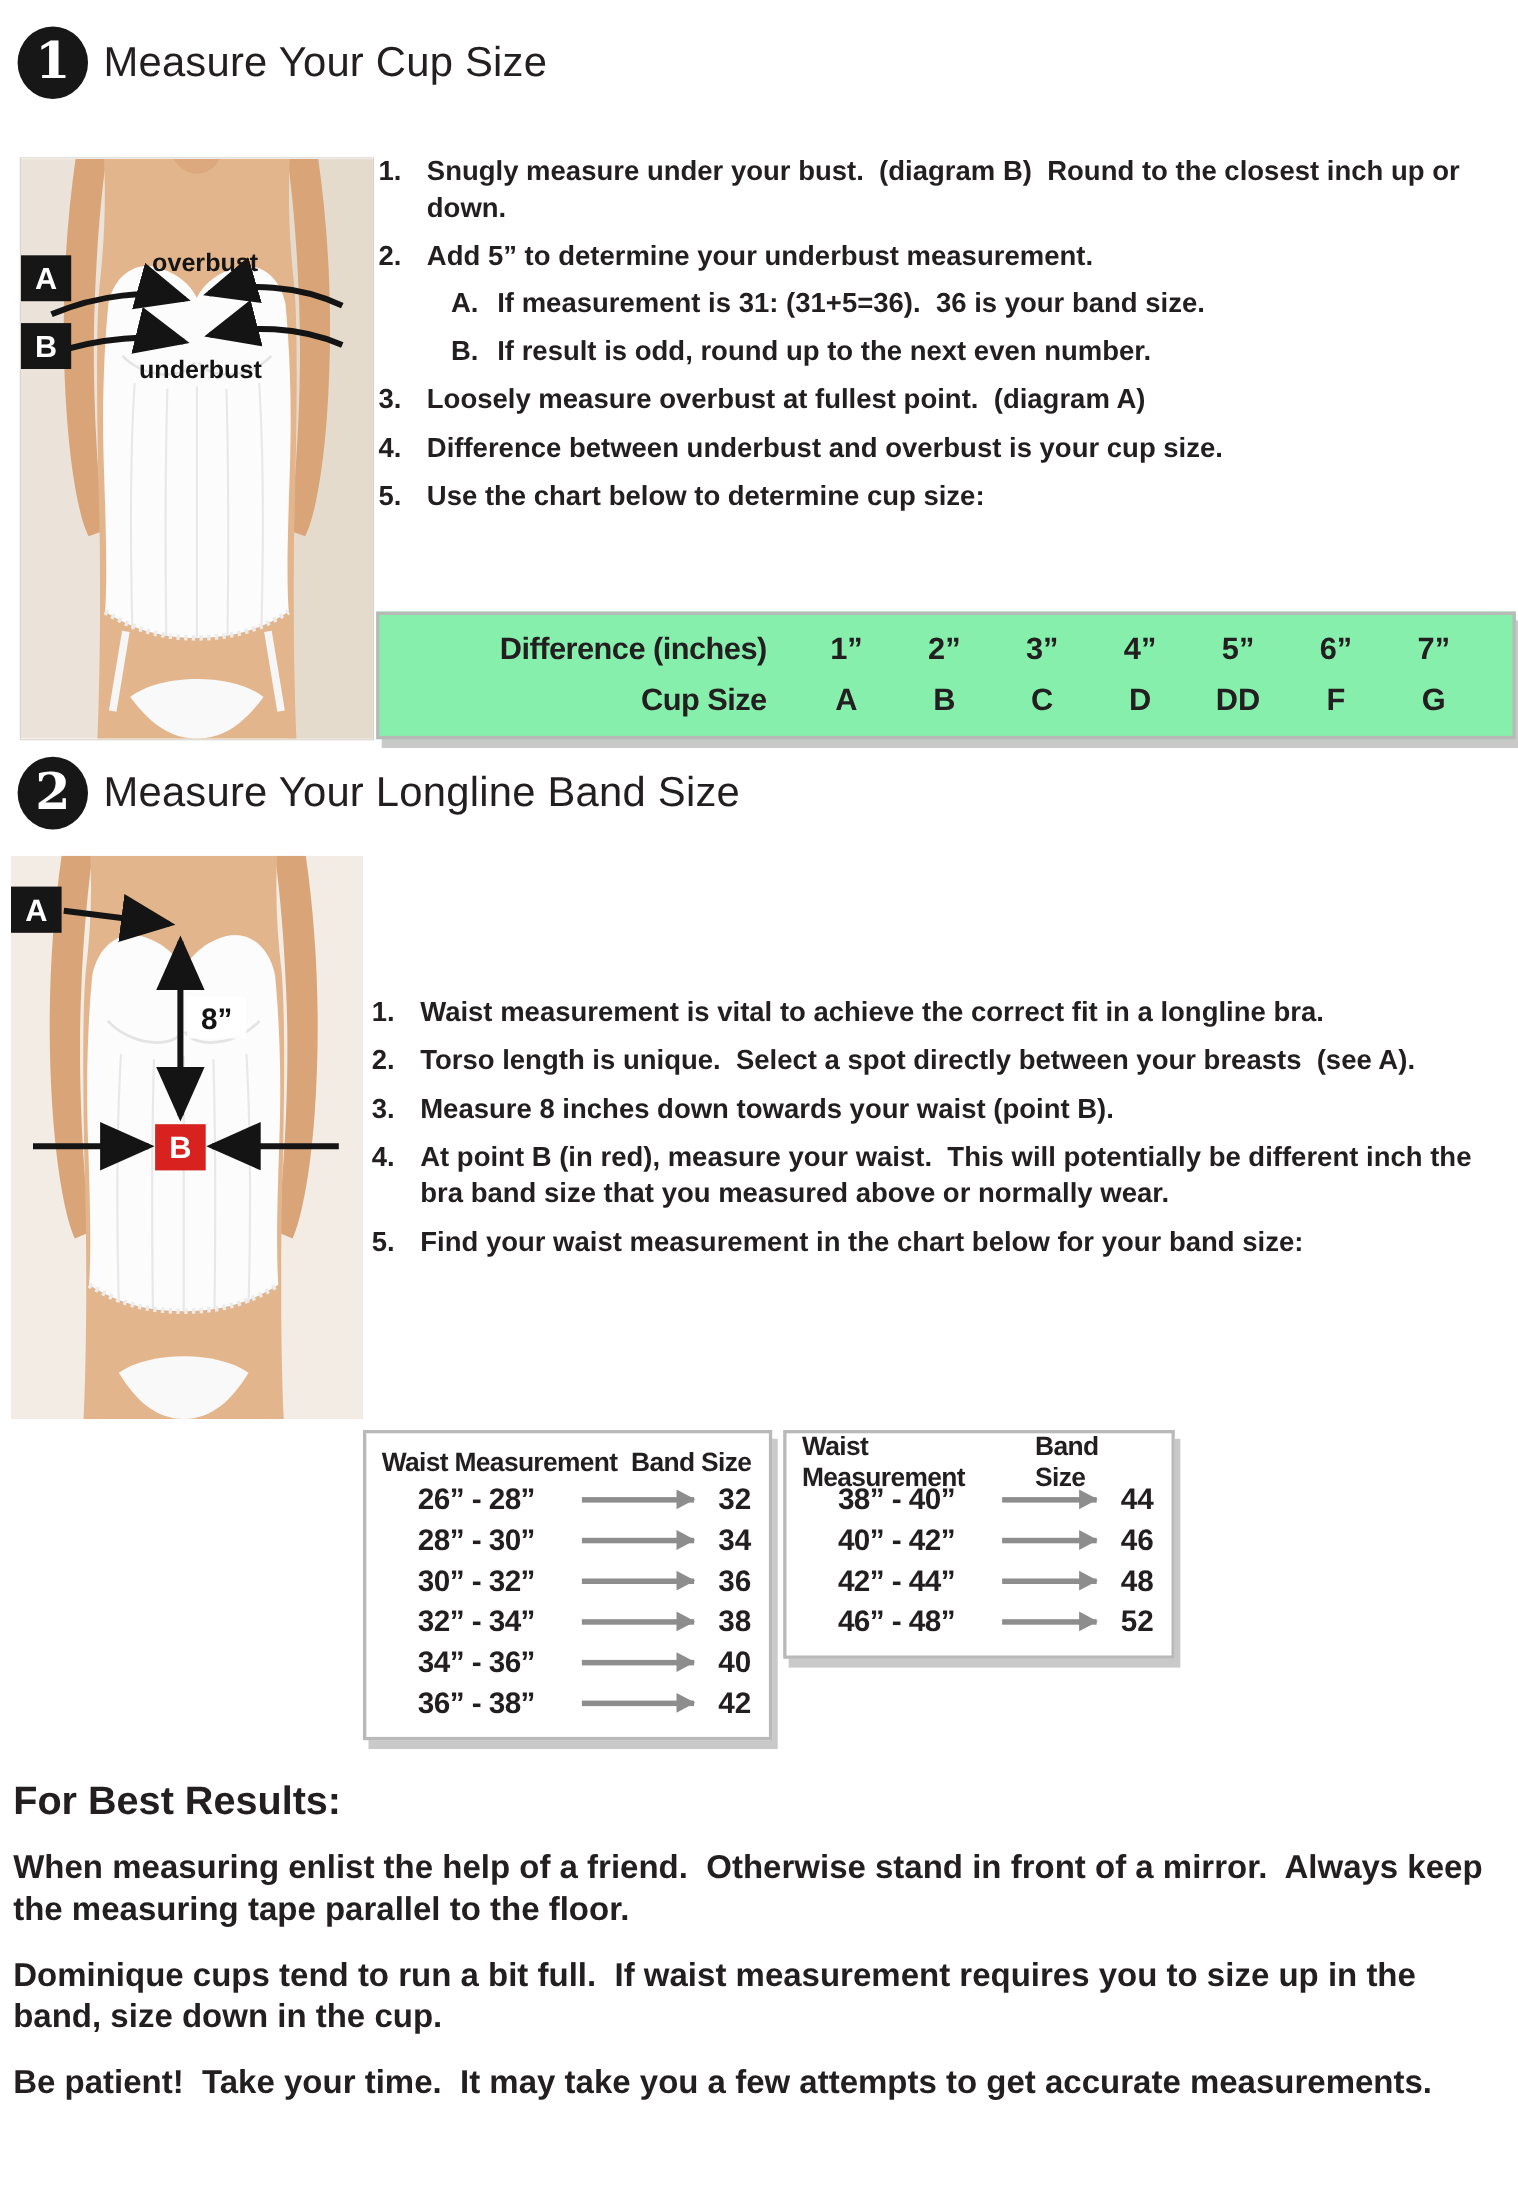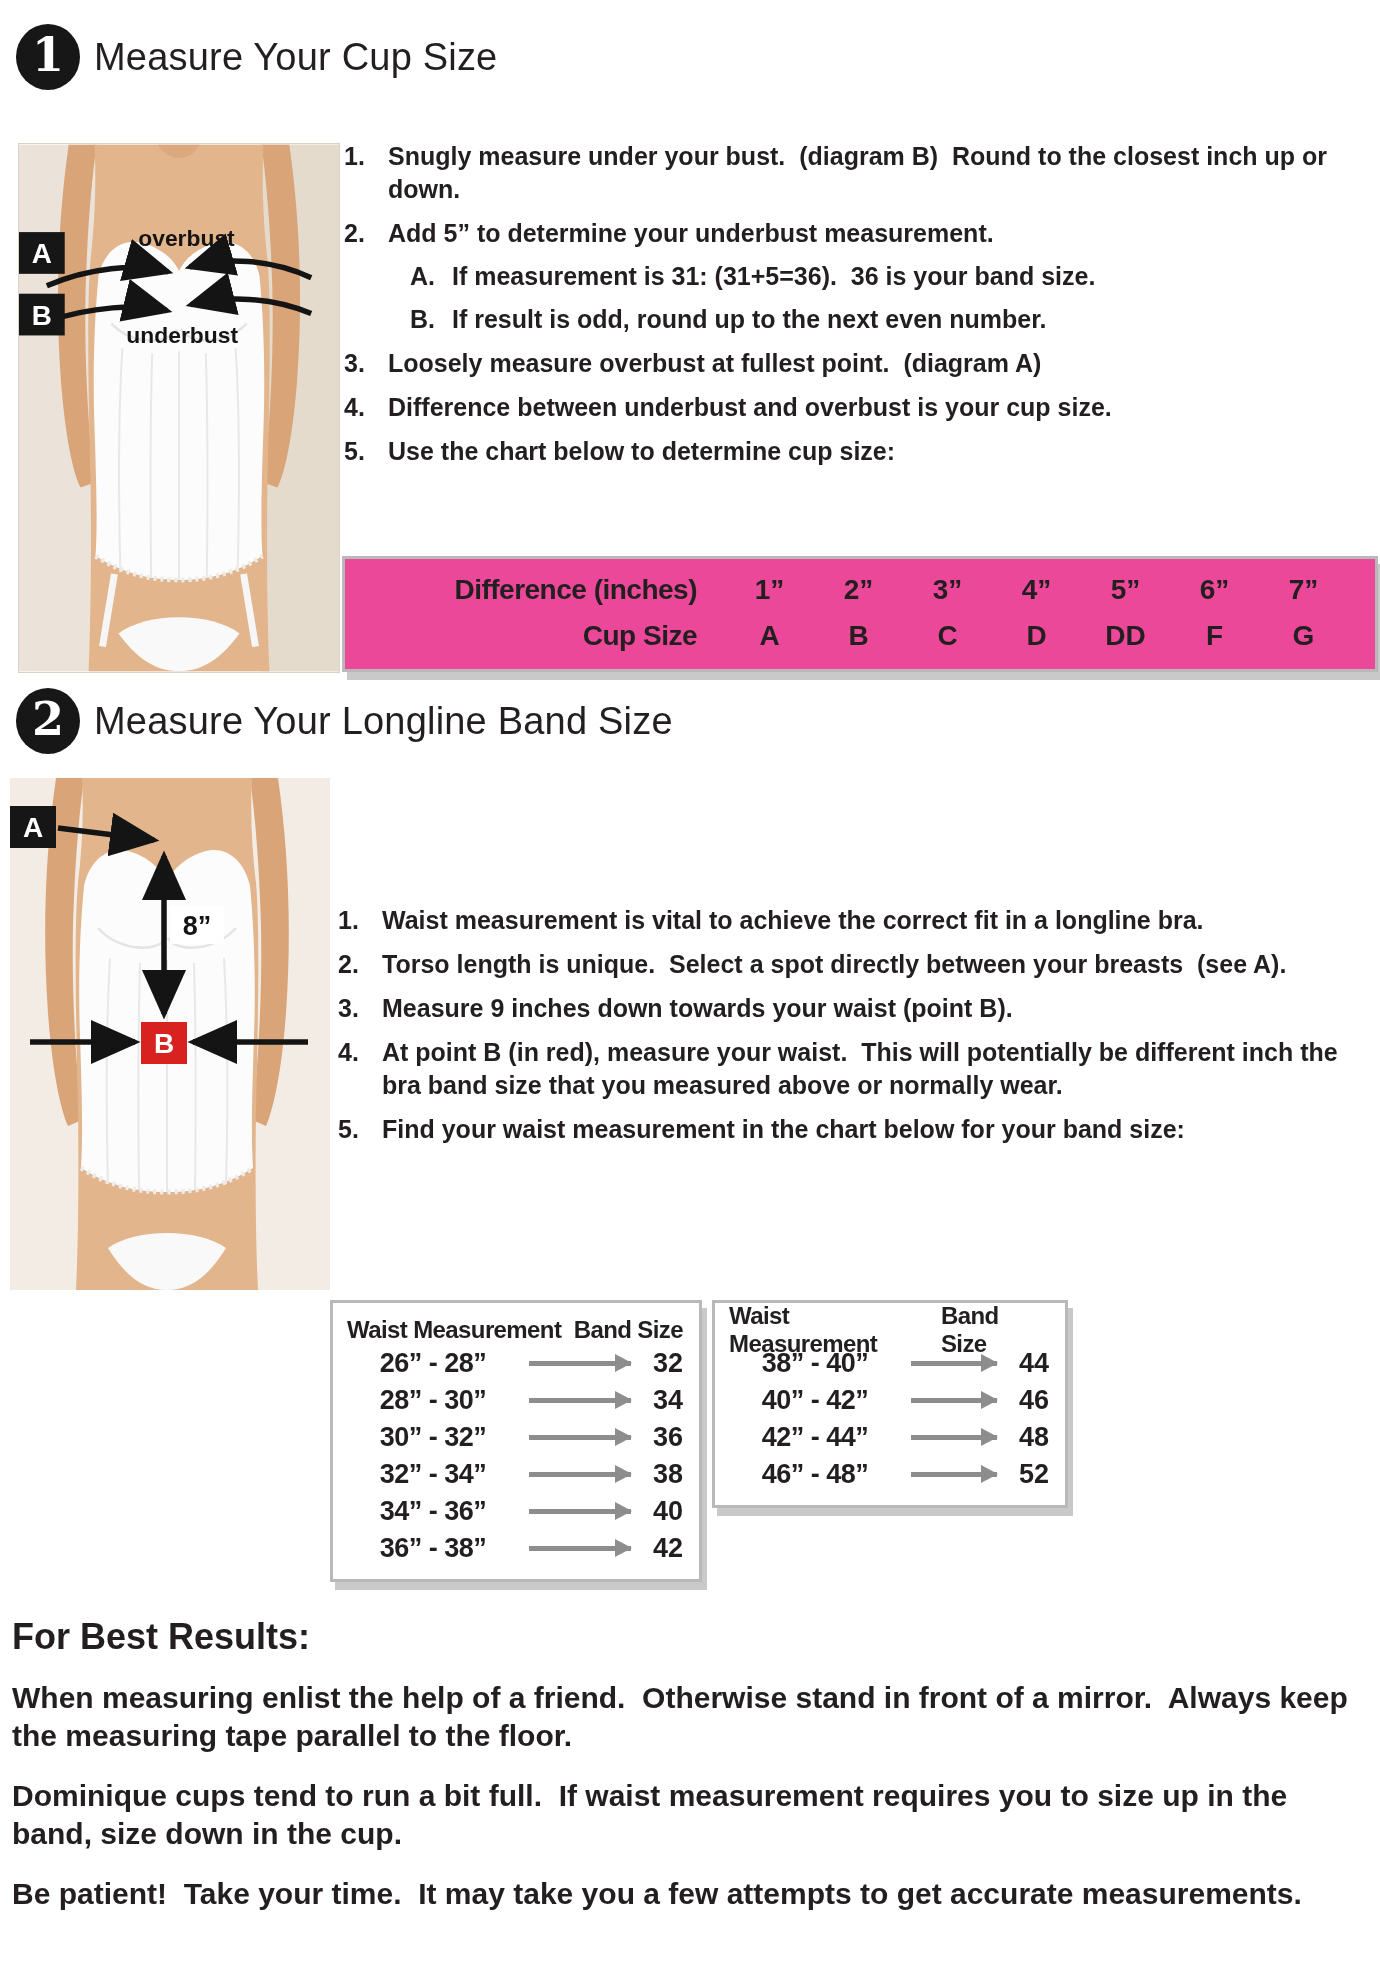--- a/index.html
+++ b/index.html
@@ -26,21 +26,21 @@
   .steps { position:absolute; display:flex; flex-direction:column; gap:11px; }
   #steps1 { top:140px; left:344px; width:1034px; }
   #steps2 { top:904px; left:338px; width:1042px; }
   .step { display:flex; font-size:25px; font-weight:bold; line-height:1.32; }
   .step .n { width:44px; flex:none; }
   .step .t { flex:1; white-space:pre-wrap; }
   .step.sub { margin-left:66px; margin-top:-1px; }
   .step.sub .n { width:42px; }
 
   
-  .chart-box { position:absolute; background:#ec4899; border:3px solid #b9b9b9;
+  .chart-box { position:absolute; background:#86efac; border:3px solid #b9b9b9;
                box-shadow:5px 8px 0 #c9c9c9; }
   #cupchart { top:556px; left:342px; width:1036px; padding:8px 0 10px 0; }
   .chart-row { display:flex; align-items:center; height:46px; font-size:28px; font-weight:bold; }
   .chart-label { width:380px; text-align:right; padding-right:28px; white-space:pre-wrap; letter-spacing:-.5px; }
   .chart-cell { width:89px; text-align:center; }
 
   
   .band-table { position:absolute; background:#ffffff; border:3px solid #b9b9b9;
                 box-shadow:5px 8px 0 #c9c9c9; padding:12px 16px 12px 14px; }
   #bandtable-left  { top:1300px; left:330px; width:372px; }
@@ -205,21 +205,21 @@
   <div class="step">
       <span class="n">1.</span>
       <span class="t">Waist measurement is vital to achieve the correct fit in a longline bra.</span>
     </div>
   <div class="step">
       <span class="n">2.</span>
       <span class="t">Torso length is unique.  Select a spot directly between your breasts  (see A).</span>
     </div>
   <div class="step">
       <span class="n">3.</span>
-      <span class="t">Measure 9 inches down towards your waist (point B).</span>
+      <span class="t">Measure 8 inches down towards your waist (point B).</span>
     </div>
   <div class="step">
       <span class="n">4.</span>
       <span class="t">At point B (in red), measure your waist.  This will potentially be different inch the bra band size that you measured above or normally wear.</span>
     </div>
   <div class="step">
       <span class="n">5.</span>
       <span class="t">Find your waist measurement in the chart below for your band size:</span>
     </div>
 </div>

